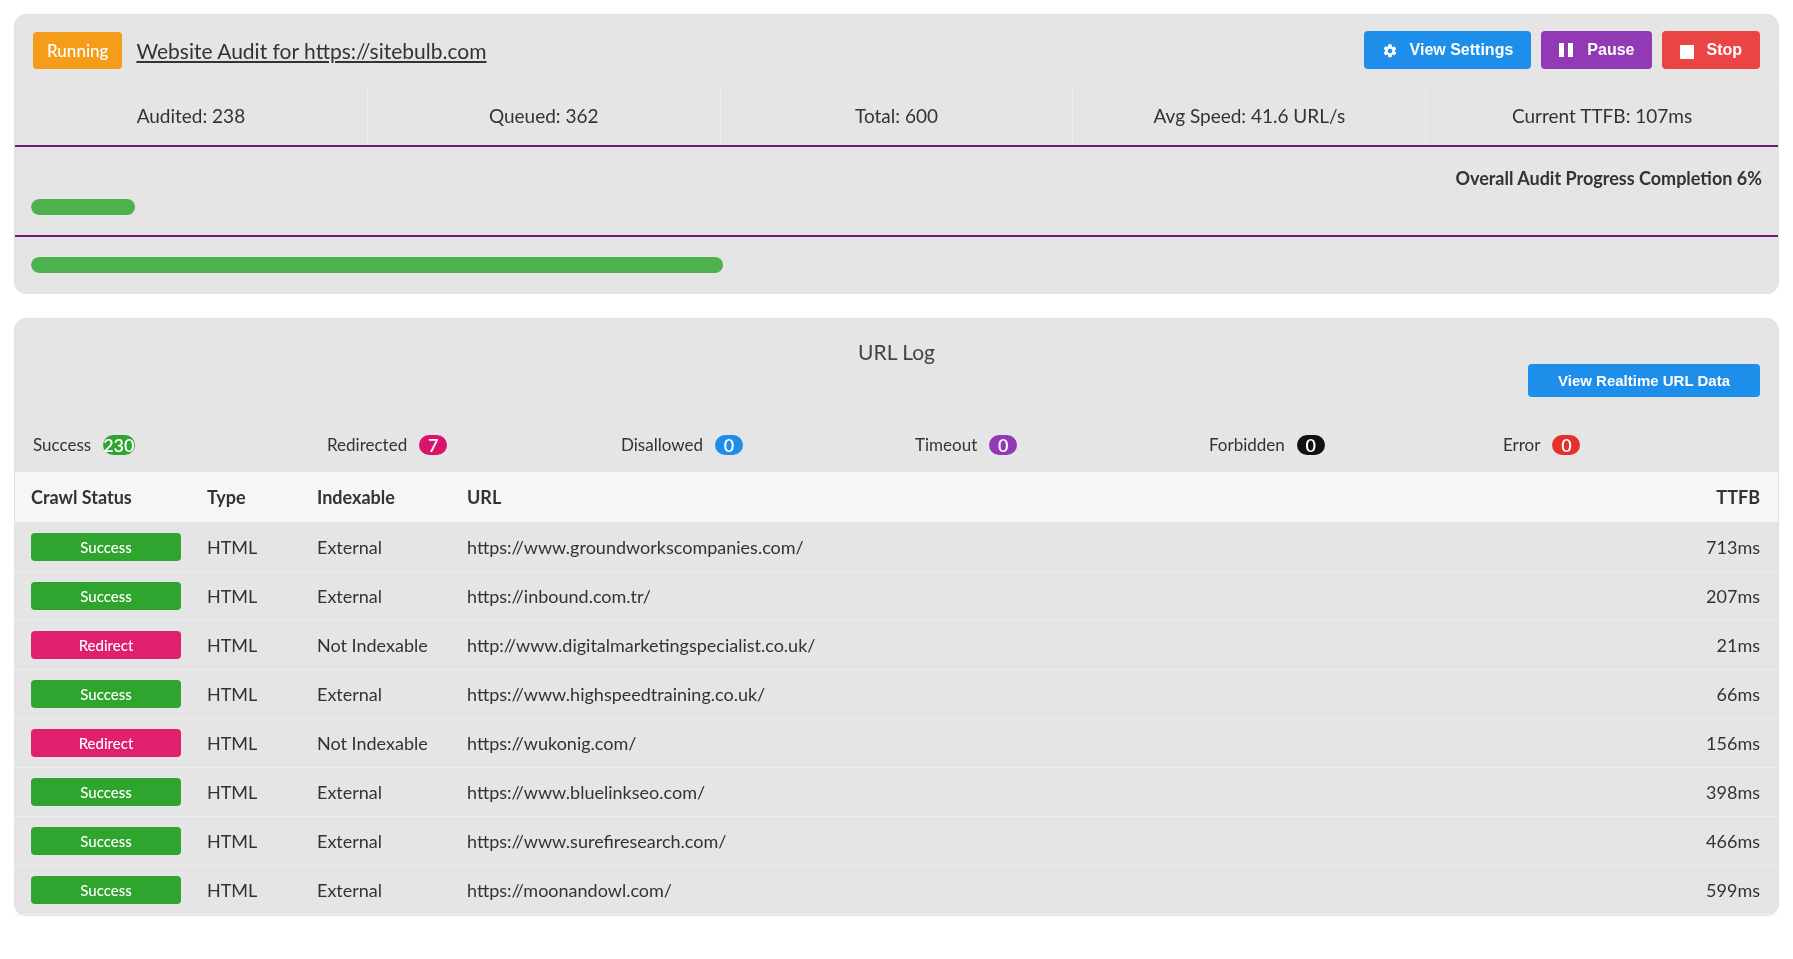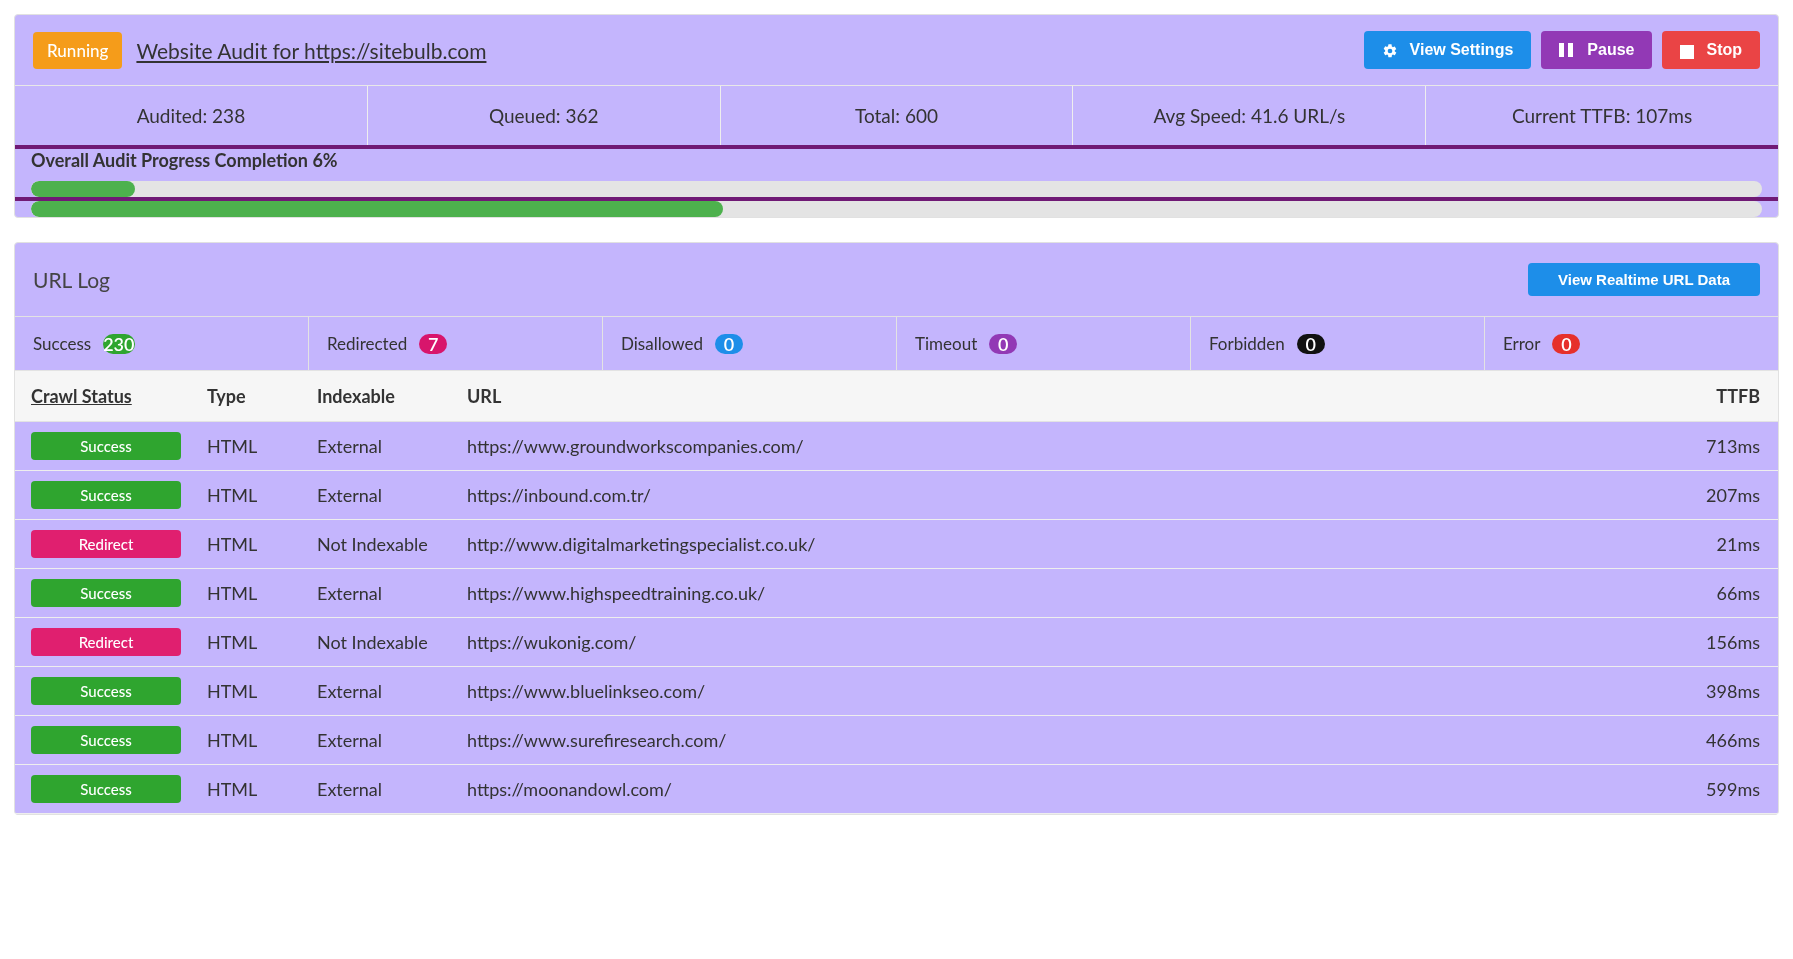--- a/index.html
+++ b/index.html
@@ -6,22 +6,22 @@
   html, body {
     margin: 0; padding: 0;
     font-family: "Lato", "Segoe UI", "Helvetica Neue", Arial, sans-serif;
     background: #ffffff;
     color: #333;
     font-size: 17px;
   }
   .wrap { width: 1793px; padding: 14px; }
   .panel {
     border: 1px solid #e1e1e1;
-    border-radius: 4px;
-    background: #c4b5fd;
+    border-radius: 12px;
+    background: #e5e5e5;
   }
   
   .hdr {
     display: flex; align-items: center;
     padding: 16px 18px;
     border-bottom: 1px solid #e8e8e8;
   }
   .badge-running {
     background: #f59c1a;
     color: #fff;
@@ -54,33 +54,33 @@
   .ico-pause::after { margin-left: 4px; }
   .ico-stop { width: 14px; height: 14px; background: #fff; }
   
   .stats { display: flex; }
   .stat {
     flex: 1; text-align: center; padding: 18px 10px;
     border-right: 1px solid #eee; font-size: 19px; color: #333;
   }
   .stat:last-child { border-right: none; }
   
-  .prog-sec { padding: 0 16px; border-top: 4px solid #701a75; }
+  .prog-sec { padding: 20px 16px; border-top: 2px solid #701a75; text-align: right; }
   .prog-label { font-weight: 700; font-size: 18px; margin-bottom: 10px; }
   .prog-label .sub { font-weight: 400; font-style: italic; color: #666; }
   .bar-track {
     height: 16px; background: #e4e4e4; border-radius: 8px; overflow: hidden;
   }
   .bar-fill {
     height: 100%; background: #4db14d; border-radius: 8px;
   }
   
   .log-panel { margin-top: 24px; }
   .log-hdr {
-    display: flex; align-items: center; padding: 20px 18px 20px;
+    display: flex; align-items: center; padding: 20px 18px 20px; flex-direction: column;
   }
   .log-hdr-title { font-size: 21px; color: #444; }
   .btn-sm { padding: 8px 30px; font-size: 15px; margin-left: auto; }
   
   .tabs { display: flex; border-top: 1px solid #e3e3e3; border-bottom: 1px solid #e3e3e3; }
   .tab {
     flex: 1; display: flex; align-items: center; gap: 12px;
     padding: 16px 18px; border-right: 1px solid #e3e3e3;
     cursor: pointer; font-size: 17px; color: #333;
   }
@@ -102,21 +102,21 @@
   thead th {
     text-align: left; font-weight: 700; font-size: 18px;
     padding: 14px 12px; background: #f6f6f6; border-bottom: 1px solid #e3e3e3;
     color: #333;
   }
   thead th:last-child { text-align: right; padding-right: 18px; }
   tbody td {
     padding: 10px 12px; border-bottom: 1px solid #eee; font-size: 18px; color: #333;
   }
   tbody td:last-child { text-align: right; padding-right: 18px; }
-  .col-status { width: 180px; padding-left: 16px !important; text-decoration: underline; }
+  .col-status { width: 180px; padding-left: 16px !important; }
   .col-type   { width: 110px; }
   .col-index  { width: 150px; }
   .col-ttfb   { width: 120px; }
   .status-pill {
     display: inline-flex; width: 150px; justify-content: center; align-items: center;
     height: 28px; border-radius: 4px; color: #fff; font-size: 15px; font-weight: 500;
   }
   .status-Success  { background: #2fa52f; }
   .status-Redirect { background: #e01f6f; }
 </style>

